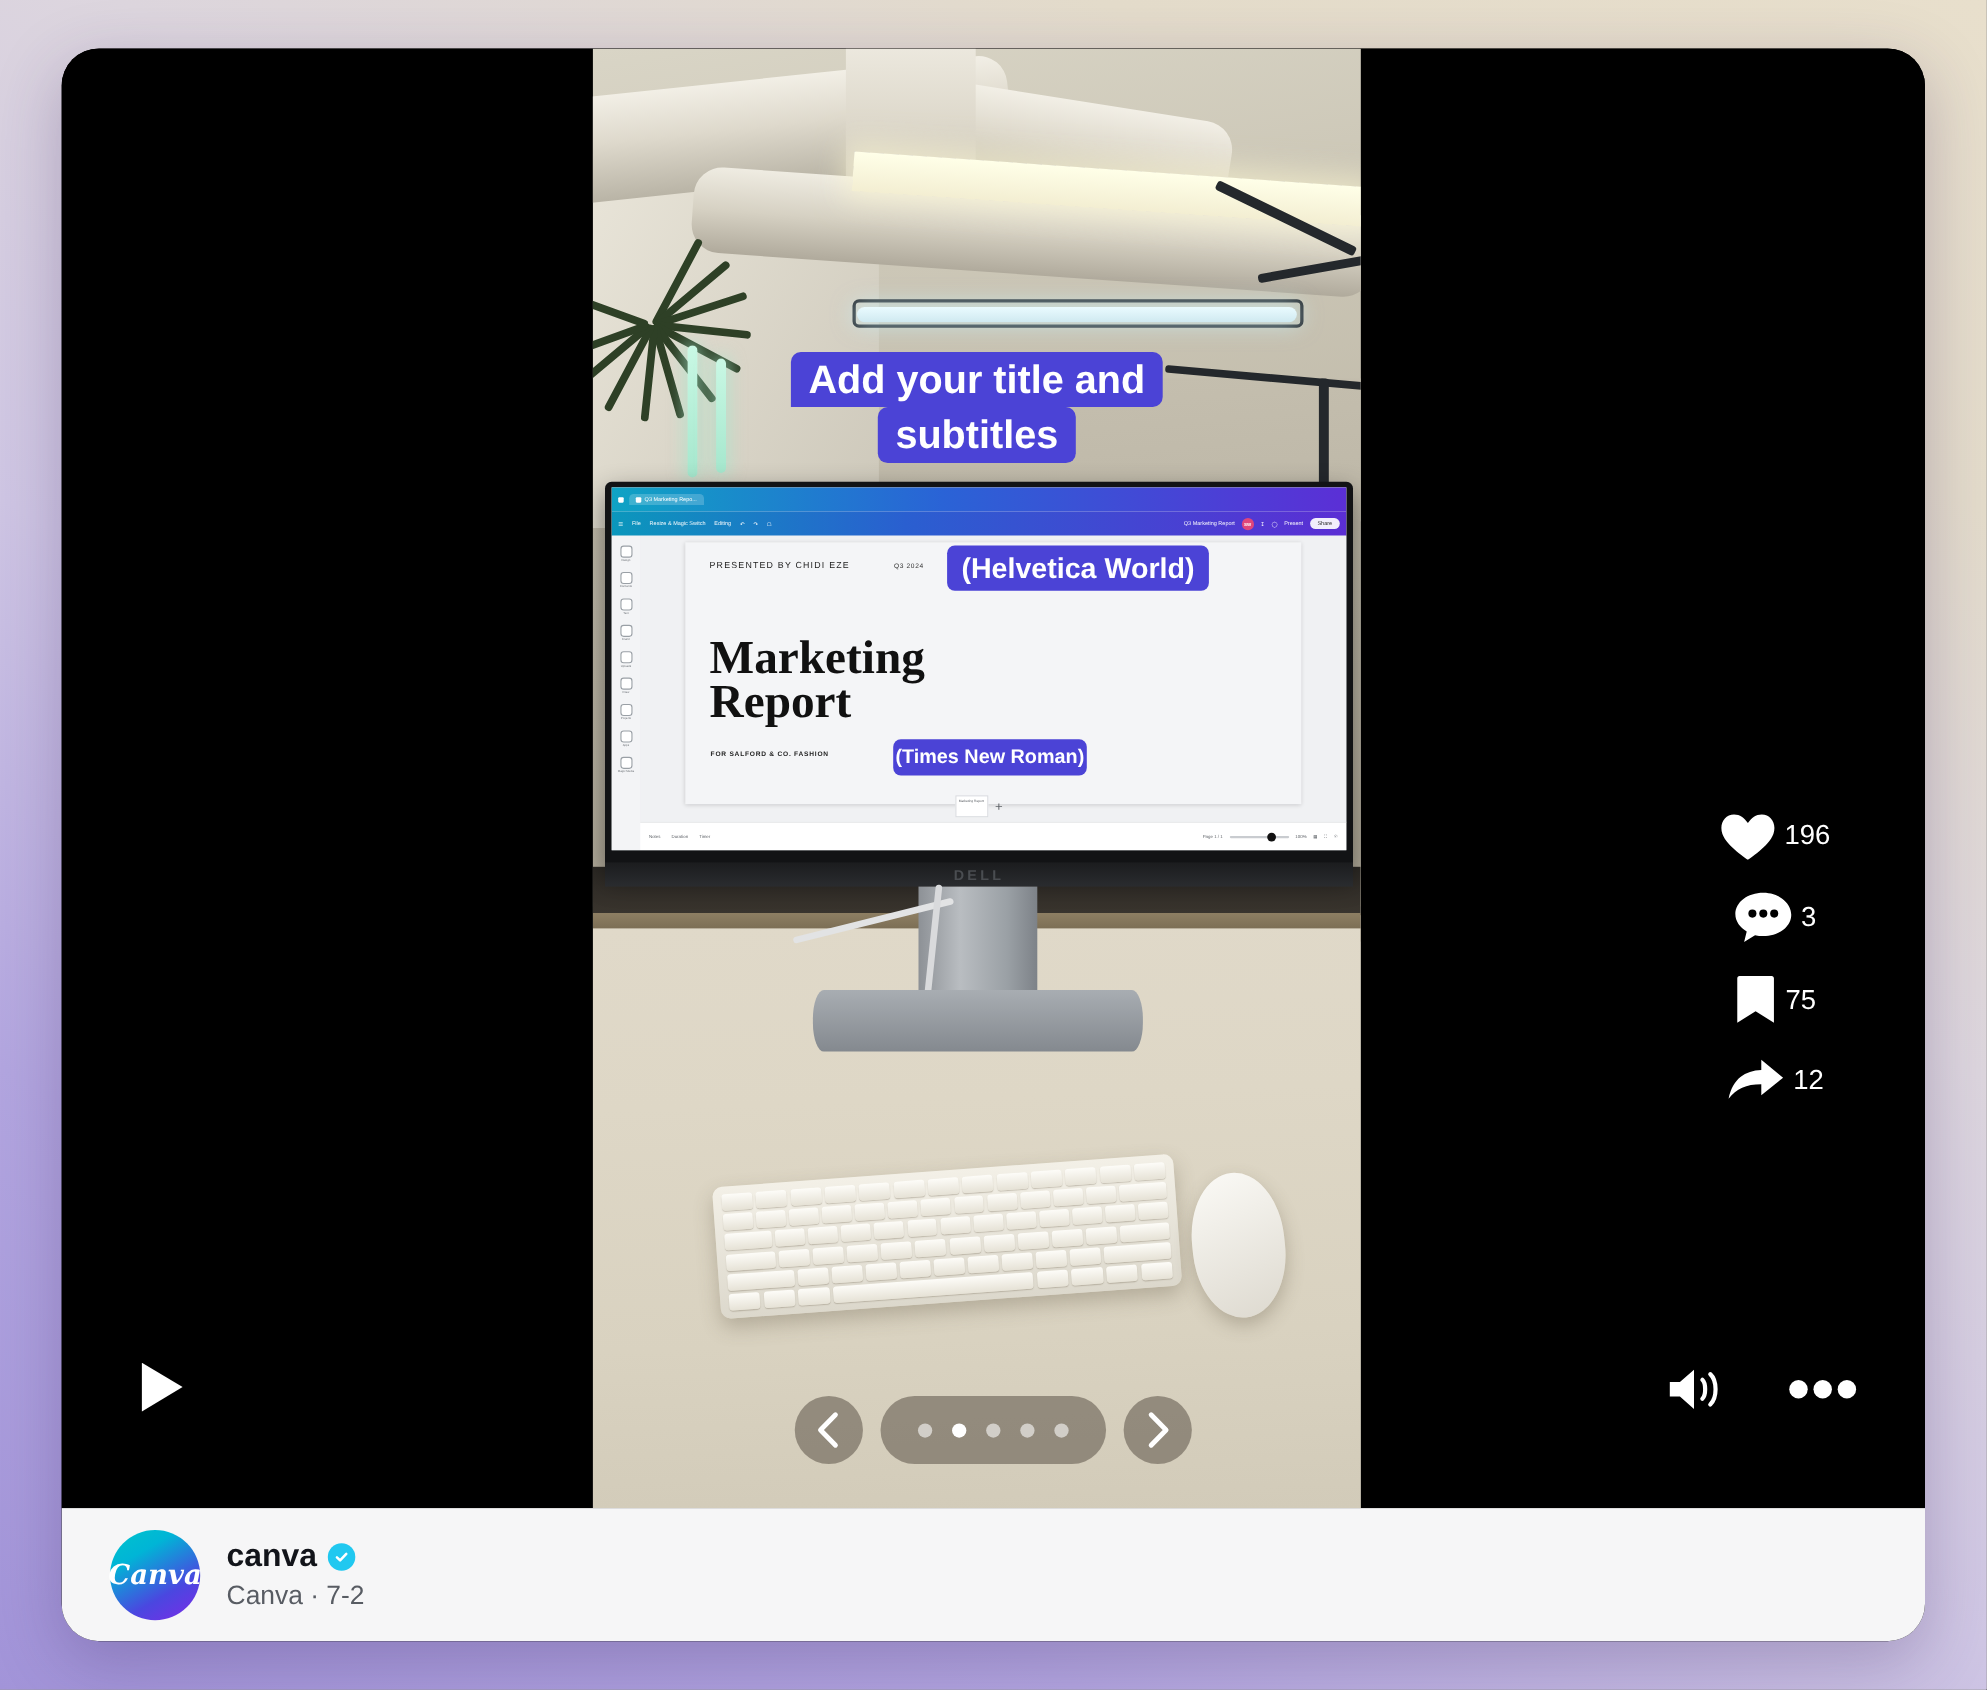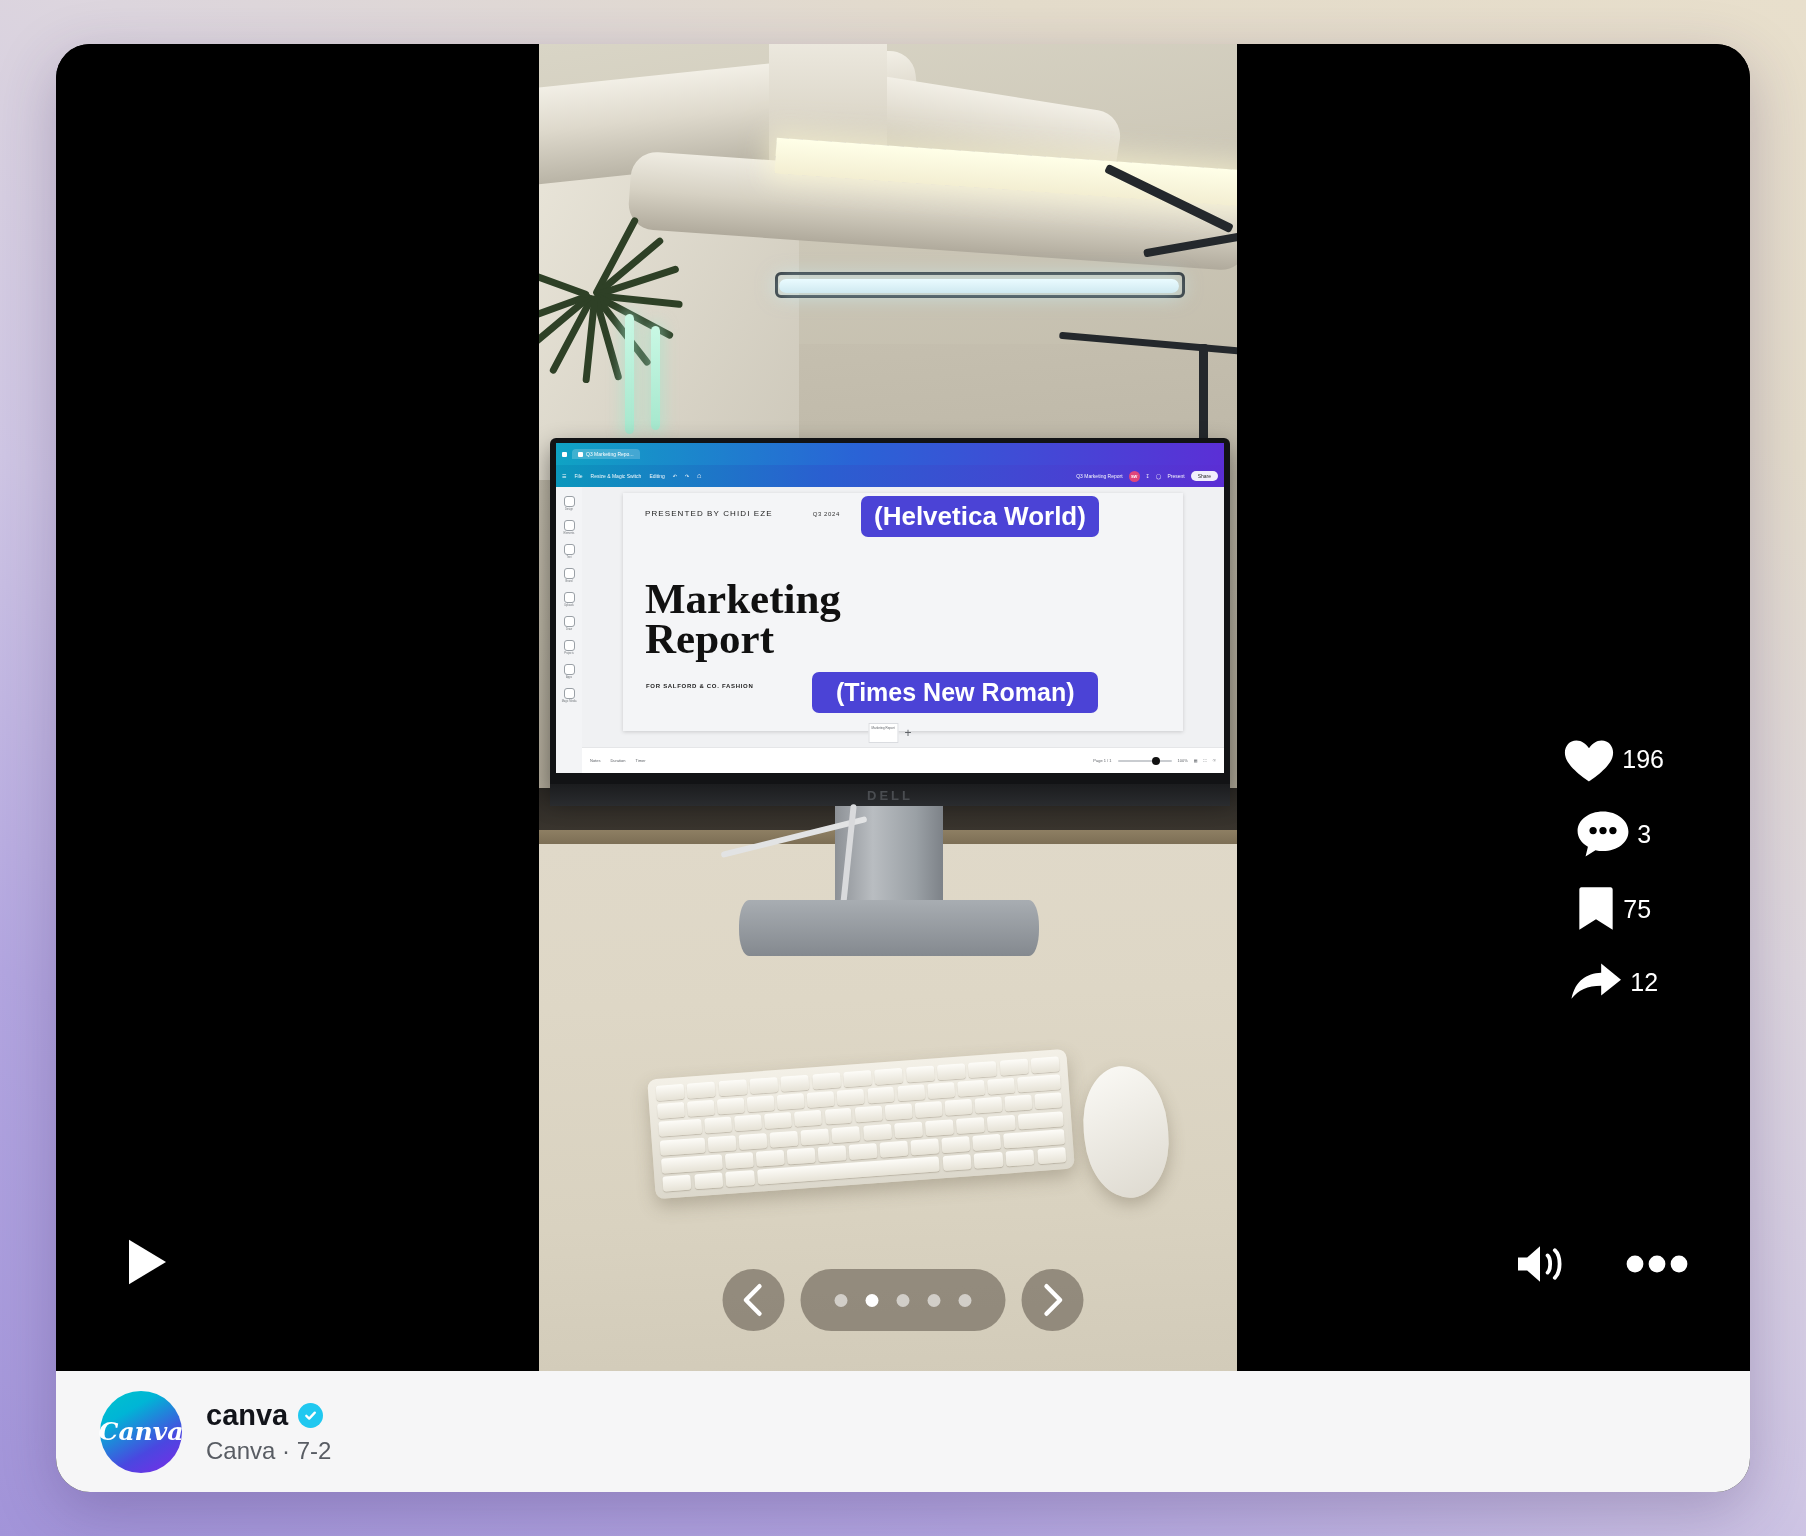--- a/index.html
+++ b/index.html
@@ -543,23 +543,27 @@
             <span class="key"></span>
             <span class="key"></span>
             <span class="key"></span>
             <span class="key"></span>
           </div>
       </div>
       <div class="mouse"></div>
 
       <div style="position:absolute;left:0;top:0;width:100%;height:100%;pointer-events:none">
         <div class="badge" style="left:322px;top:452px;font-size:26px;padding:5px 13px">(Helvetica World)</div>
-        <div class="badge" style="left:273px;top:628px;font-size:25px;padding:6px 24px">(Times New Roman)</div>
-      </div>
-
+        <div class="badge" style="left:273px;top:628px;font-size:18px;padding:6px 2px">(Times New Roman)</div>
+      </div>
+
+      <div id="subtitle">
+        <div class="line">Add your title and</div>
+        <div class="line">subtitles</div>
+      </div>
     </div>
 
     <div id="actions">
       <div class="act">
         <svg width="54" height="50" viewBox="0 0 24 22">
           <path fill="#fff" d="M12 21s-8.5-5.4-10.3-10.4C.3 6.6 2.6 2.8 6.4 2.8c2.4 0 4.1 1.4 5.6 3.4 1.5-2 3.2-3.4 5.6-3.4 3.8 0 6.1 3.8 4.7 7.8C20.5 15.6 12 21 12 21z"></path>
         </svg>
         <span class="cnt">196</span>
       </div>
       <div class="act">

